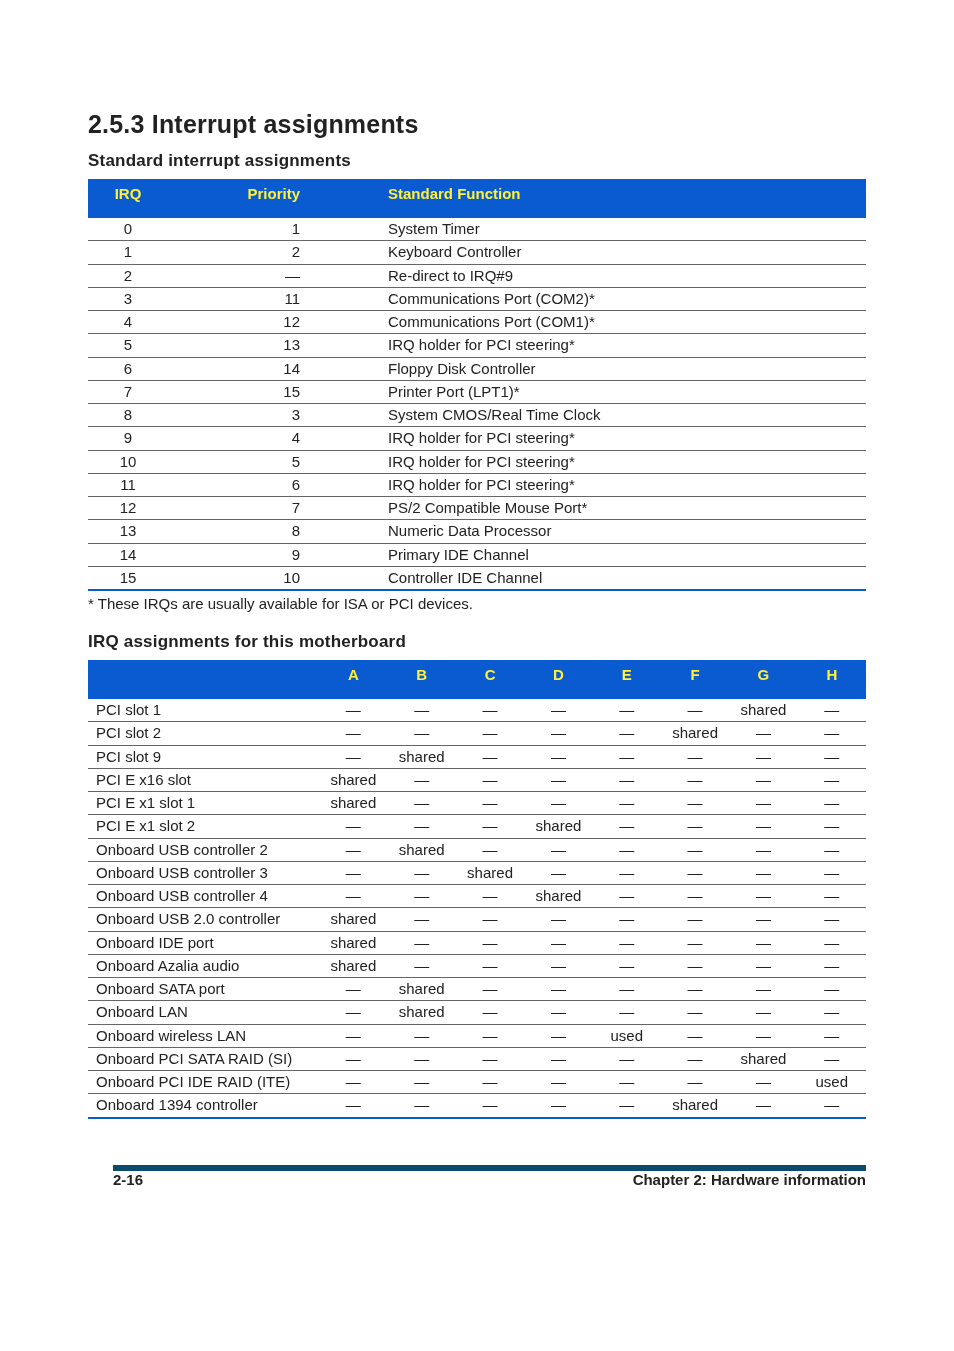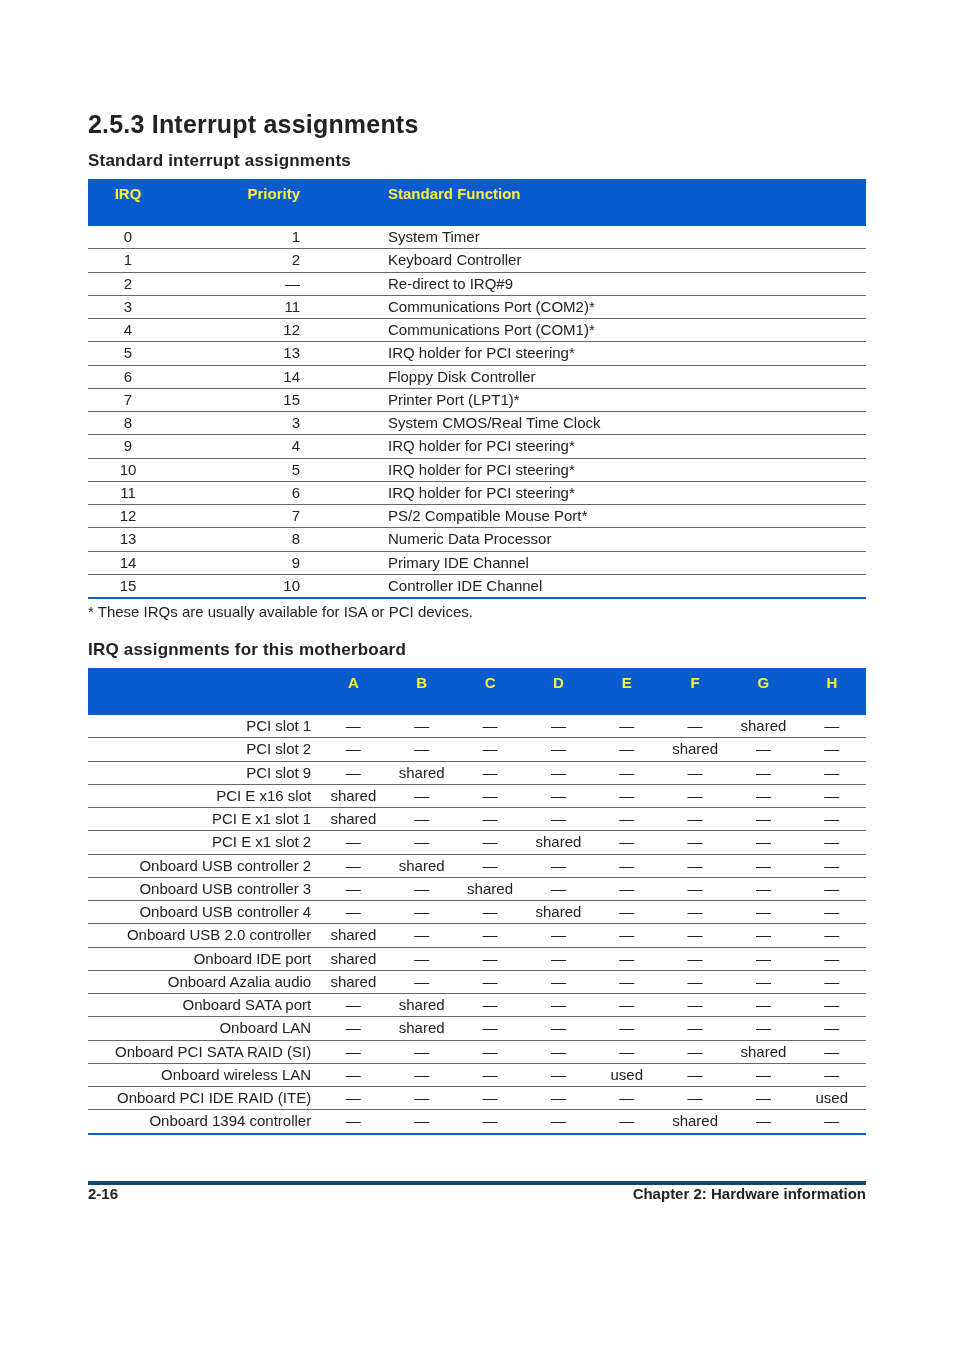--- a/index.html
+++ b/index.html
@@ -36,43 +36,44 @@
   }
   .framed {
     border-top: 2px solid #0a5bcf;
     border-bottom: 2px solid #0a5bcf;
   }
   th {
     background: #0a5bcf;
     color: #fff03a;
     font-weight: bold;
     text-align: left;
-    padding: 4px 8px 24px 8px;
+    padding: 4px 8px 16px 8px;
     font-size: 15px;
   }
   tbody tr { border-bottom: 1px solid #666; }
   tbody tr:last-child { border-bottom: none; }
   td {
     padding: 1px 8px 1px 8px;
     font-size: 15px;
     line-height: 1.35;
   }
   .t1 th.col-irq, .t1 td.col-irq { text-align: center; width: 80px; }
   .t1 th.col-pri, .t1 td.col-pri { text-align: right; width: 140px; }
   .t1 th.col-func, .t1 td.col-func { padding-left: 80px; }
-  .t2 td.col-dev { width: 230px; white-space: nowrap; text-align: right; }
+  .t2 td.col-dev { width: 230px; white-space: nowrap; }
   .t2 th.col-letter, .t2 td.col-letter { text-align: center; width: 68px; }
   .t2 thead th.blank { background:#0a5bcf; }
   .footer {
     display: flex;
     justify-content: space-between;
-    border-top: 4px solid #0c4a6e;
+    border-top: 6px solid #0c4a6e;
     margin-top: 46px;
     font-weight: bold;
     font-size: 15px;
+    margin-left: 25px;
   }
 </style>
 </head>
 <body>
 
 <h2 class="section-heading">2.5.3   Interrupt assignments</h2>
 <h3 class="sub-heading">Standard interrupt assignments</h3>
 
 <table class="t1 framed">
   <thead>
@@ -333,39 +334,39 @@
         <td class="col-letter">—</td>
         <td class="col-letter">shared</td>
         <td class="col-letter">—</td>
         <td class="col-letter">—</td>
         <td class="col-letter">—</td>
         <td class="col-letter">—</td>
         <td class="col-letter">—</td>
         <td class="col-letter">—</td>
       </tr>
       <tr>
+        <td class="col-dev">Onboard wireless LAN</td>
+        <td class="col-letter">—</td>
+        <td class="col-letter">—</td>
+        <td class="col-letter">—</td>
+        <td class="col-letter">—</td>
+        <td class="col-letter">used</td>
+        <td class="col-letter">—</td>
+        <td class="col-letter">—</td>
+        <td class="col-letter">—</td>
+      </tr>
+      <tr>
         <td class="col-dev">Onboard PCI SATA RAID (SI)</td>
         <td class="col-letter">—</td>
         <td class="col-letter">—</td>
         <td class="col-letter">—</td>
         <td class="col-letter">—</td>
         <td class="col-letter">—</td>
         <td class="col-letter">—</td>
         <td class="col-letter">shared</td>
-        <td class="col-letter">—</td>
-      </tr>
-      <tr>
-        <td class="col-dev">Onboard wireless LAN</td>
-        <td class="col-letter">—</td>
-        <td class="col-letter">—</td>
-        <td class="col-letter">—</td>
-        <td class="col-letter">—</td>
-        <td class="col-letter">used</td>
-        <td class="col-letter">—</td>
-        <td class="col-letter">—</td>
         <td class="col-letter">—</td>
       </tr>
       <tr>
         <td class="col-dev">Onboard PCI IDE RAID (ITE)</td>
         <td class="col-letter">—</td>
         <td class="col-letter">—</td>
         <td class="col-letter">—</td>
         <td class="col-letter">—</td>
         <td class="col-letter">—</td>
         <td class="col-letter">—</td>

